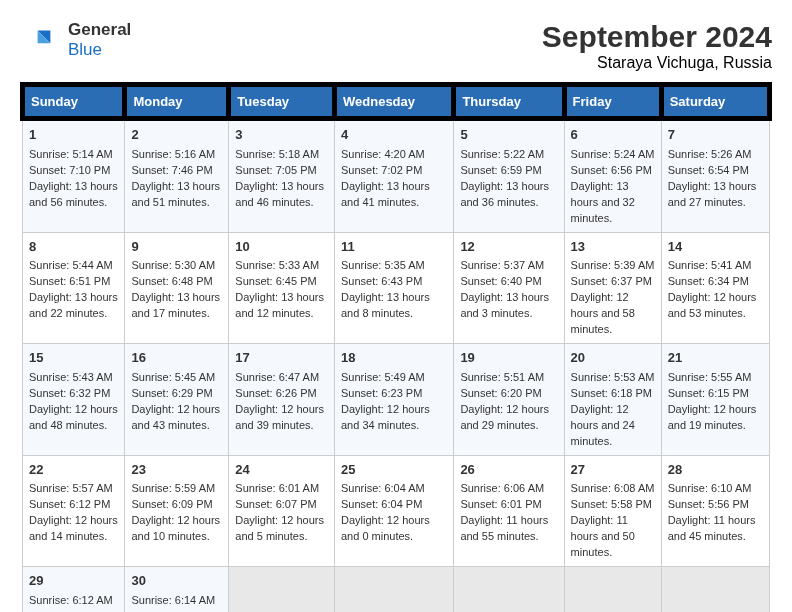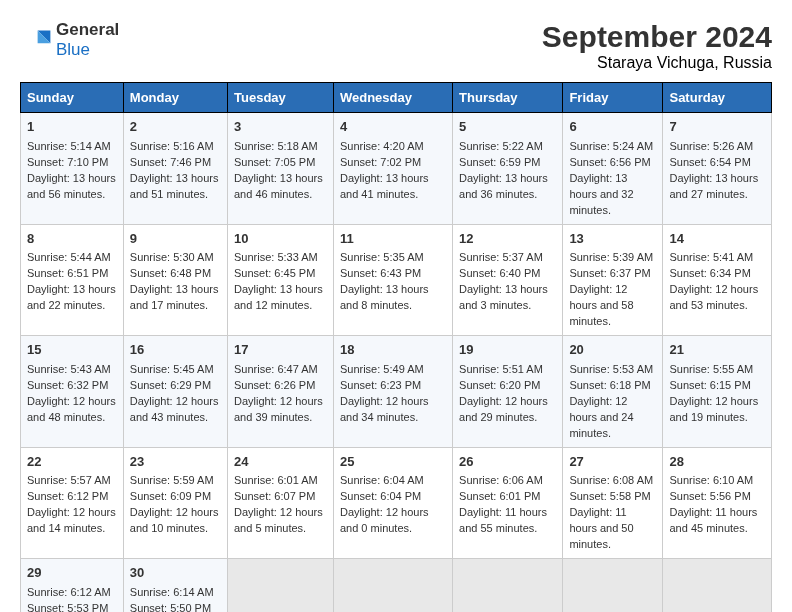--- a/index.html
+++ b/index.html
@@ -12,21 +12,21 @@
     }
     .header {
       display: flex;
       justify-content: space-between;
       align-items: flex-start;
       margin-bottom: 10px;
     }
     .logo {
       display: flex;
       align-items: center;
-      gap: 4px;
+      gap: 16px;
     }
     .logo-icon {
       width: 32px;
       height: 32px;
     }
     .title-block {
       text-align: right;
     }
     .title-block h1 {
       font-size: 30px;
@@ -43,21 +43,21 @@
       border-collapse: collapse;
       font-size: 11px;
     }
     thead tr th {
       background-color: #2a6db5;
       color: #fff;
       padding: 7px 6px;
       text-align: left;
       font-size: 13px;
       font-weight: bold;
-      border: 1px solid #000000;
+      border: 5px solid #000000;
     }
     tbody tr td {
       border: 1px solid #ccc;
       padding: 5px 6px;
       vertical-align: top;
       background: #fff;
       color: #333;
       line-height: 1.45;
     }
     tbody tr:nth-child(odd) td {

